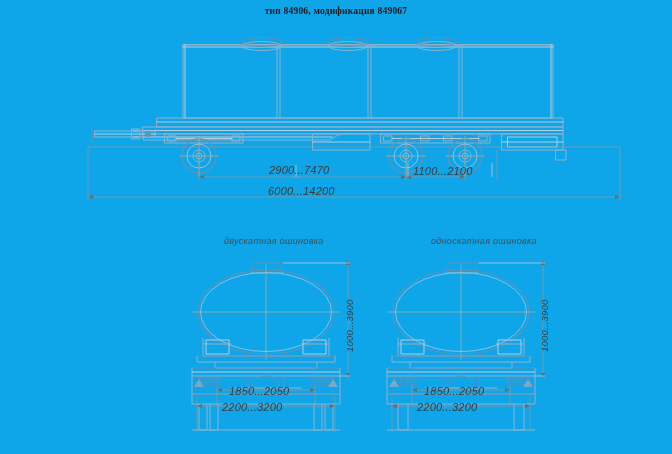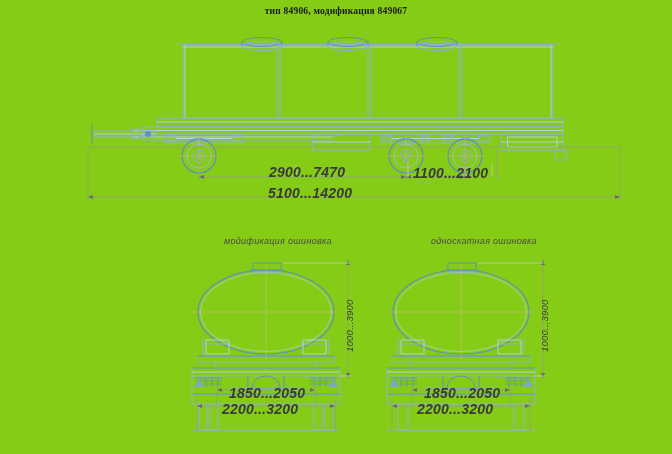--- a/index.html
+++ b/index.html
@@ -4,45 +4,44 @@
 <style>
   html, body {
     margin: 0;
     padding: 0;
     background: #ffffff;
   }
   #page {
     position: relative;
     width: 672px;
     height: 454px;
-    background: #84cc16;
+    background: #0ea5e9;
     font-family: "Liberation Serif", serif;
     overflow: hidden;
   }
   #title {
     position: absolute;
     top: 6px;
     left: 0;
     width: 672px;
     text-align: center;
     font-family: "Liberation Serif", serif;
     font-weight: bold;
     font-size: 9.5px;
     color: #1a1a1a;
     letter-spacing: 0.2px;
   }
   .dimtext {
     position: absolute;
     font-family: "Liberation Sans", sans-serif;
     font-style: italic;
-    font-size: 14px;
+    font-size: 11px;
     color: #3a3a3a;
     white-space: nowrap;
     letter-spacing: 0.2px;
-    font-weight: bold;
   }
   .caption {
     position: absolute;
     font-family: "Liberation Sans", sans-serif;
     font-style: italic;
     font-size: 9px;
     color: #4a4a4a;
     white-space: nowrap;
     letter-spacing: 0.3px;
   }
@@ -187,23 +186,23 @@
       <path d="M 620 197 l -5 -2 l 0 4 z" fill="#6a6a6a" stroke="none"></path>
 
       <line x1="296" y1="165" x2="296" y2="177" stroke="#cfcfcf"></line>
       <line x1="408" y1="163" x2="408" y2="177" stroke="#cfcfcf"></line>
       <line x1="492" y1="163" x2="492" y2="177" stroke="#cfcfcf"></line>
     </g>
   </svg>
 
   <div class="dimtext" style="left:269px; top:164px;">2900...7470</div>
   <div class="dimtext" style="left:413px; top:165px;">1100...2100</div>
-  <div class="dimtext" style="left:268px; top:185px;">5100...14200</div>
-
-  <div class="caption" style="left:224px; top:236px;">модификация ошиновка</div>
+  <div class="dimtext" style="left:268px; top:185px;">6000...14200</div>
+
+  <div class="caption" style="left:224px; top:236px;">двускатная ошиновка</div>
   <div class="caption" style="left:416px; top:236px;margin-left:15px;">односкатная ошиновка</div>
 
   <svg width="672" height="200" viewBox="0 0 672 200" style="top:254px;">
 
     <g fill="none" stroke="#8fb2cc" stroke-width="1">
 
       <ellipse cx="266" cy="58" rx="68" ry="42" stroke="#5e93b8" stroke-width="1.2"></ellipse>
       <ellipse cx="266" cy="58" rx="65.5" ry="39.5" stroke="#b5cee0" stroke-width="0.7"></ellipse>
 
       <line x1="192" y1="58" x2="340" y2="58" stroke="#c9b88a" stroke-width="0.6"></line>

